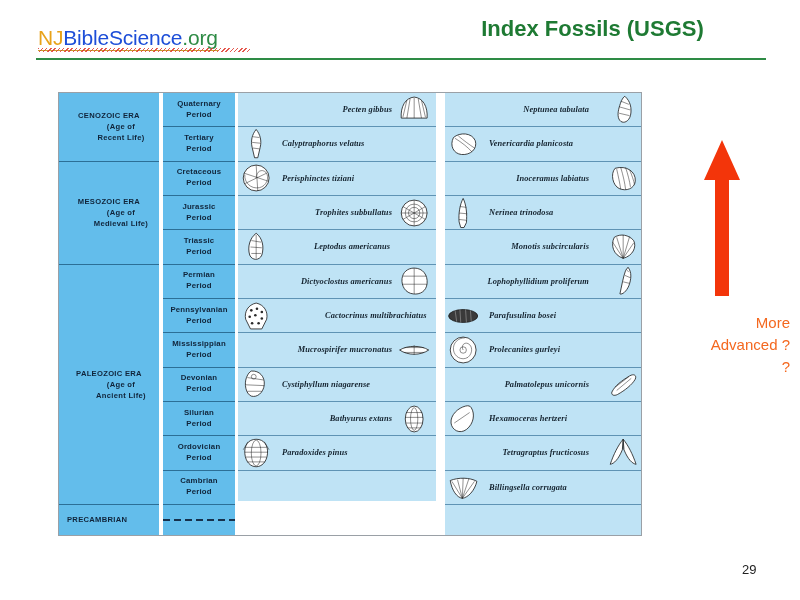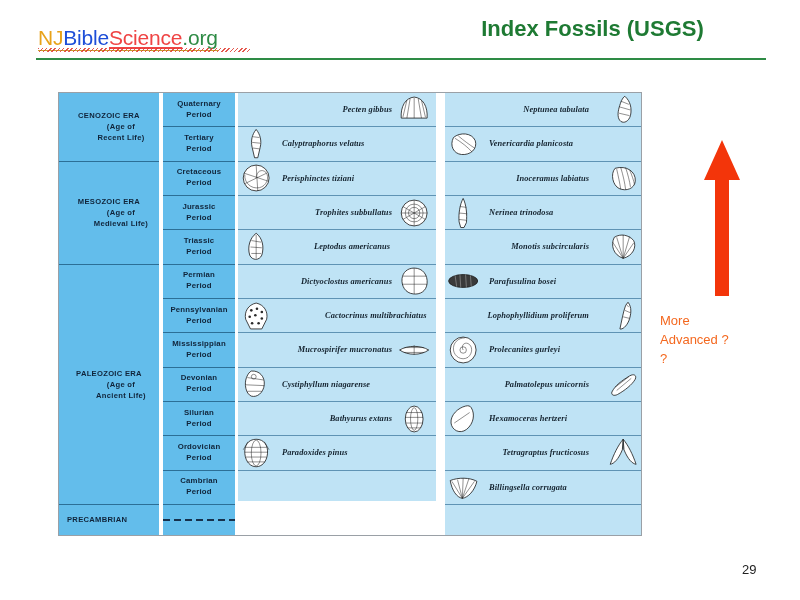--- a/index.html
+++ b/index.html
@@ -71,33 +71,33 @@
     width:100%;white-space:nowrap;letter-spacing:.1px;
   }
   .fossil-cell.img-right .fossil-name{padding-right:44px;text-align:right;}
   .fossil-cell.img-left  .fossil-name{padding-left:44px;text-align:left;}
   .fossil-cell.img-far-right .fossil-name{padding-right:52px;text-align:right;}
   .sketch{position:absolute;top:50%;transform:translateY(-50%);pointer-events:none;}
   .sketch svg{display:block;}
   
   #advance-arrow{position:absolute;left:700px;top:138px;}
   #advance-label{
-    position:absolute;left:660px;top:312px;width:130px;text-align:left;
-    font-size:13px;color:#f4681f;line-height:1.45;
+    position:absolute;left:660px;top:312px;width:130px;text-align:right;
+    font-size:15px;color:#f4681f;line-height:1.45;
   }
   #slide-number{
     position:absolute;left:742px;top:562px;font-size:13px;color:#222222;
   }
 </style>
 </head>
 <body>
 
 <div id="site-logo">
   <span class="underline-wrap">
-    <span class="seg" style="color: rgb(232, 162, 26);">NJ</span><span class="seg" style="color: #1d4ed8;">Bible</span><span class="seg" style="color: #ef4444; text-decoration: underline;">Science</span><span class="seg" style="color: rgb(46, 139, 69);">.org</span>
+    <span class="seg" style="color: rgb(232, 162, 26);">NJ</span><span class="seg" style="color: #1d4ed8;">Bible</span><span class="seg" style="color: #1d4ed8;">Science</span><span class="seg" style="color: rgb(46, 139, 69);">.org</span>
   </span>
 </div>
 <div class="squiggle"></div>
 
 <div id="slide-title" style="color: rgb(30, 122, 51);">Index Fossils (USGS)</div>
 <div id="title-rule"></div>
 
 <div id="fossil-chart">
   <div class="col-era" id="col-era">
       <div class="era-cell" style="height: 68.6667px;">
@@ -428,43 +428,43 @@
             <g stroke="#1b1b1b" fill="none" stroke-width=".6">
               <path d="M20 34 20 5"></path>
               <path d="M20 34 12 8"></path>
               <path d="M20 34 28 7"></path>
               <path d="M20 34 7 14"></path>
               <path d="M20 34 33 15"></path>
             </g>
           </svg>
         </span>
       </div>
+      <div class="fossil-cell img-far-right" style="height: 34.3333px;">
+        <div class="fossil-name">Lophophyllidium proliferum</div>
+        <span class="sketch" style="right: 2px;">
+          <svg width="32.333333333333336" height="32.333333333333336" viewBox="0 0 40 40">
+            <path stroke="#1b1b1b" fill="#ffffff" stroke-width="1" d="M26 3 C31 9 30 18 27 26 C24 33 19 37 16 36 C18 27 20 15 23 7Z"></path>
+            <g stroke="#1b1b1b" fill="none" stroke-width=".6">
+              <path d="M24 6 27 9"></path>
+              <path d="M22 13 29 16"></path>
+              <path d="M20 21 28 23"></path>
+            </g>
+          </svg>
+        </span>
+      </div>
       <div class="fossil-cell img-left" style="height: 34.3333px;">
         <div class="fossil-name">Parafusulina bosei</div>
         <span class="sketch" style="left: 2px;">
           <svg width="32.333333333333336" height="32.333333333333336" viewBox="0 0 40 40">
             <ellipse cx="20" cy="20" rx="18" ry="8" fill="#3a3a3a" stroke="#1b1b1b" stroke-width="1"></ellipse>
             <g stroke="#cfcfcf" stroke-width=".5" fill="none">
               <path d="M10 13 12 27"></path>
               <path d="M16 12 17 28"></path>
               <path d="M23 12 24 28"></path>
               <path d="M29 13 30 27"></path>
-            </g>
-          </svg>
-        </span>
-      </div>
-      <div class="fossil-cell img-far-right" style="height: 34.3333px;">
-        <div class="fossil-name">Lophophyllidium proliferum</div>
-        <span class="sketch" style="right: 2px;">
-          <svg width="32.333333333333336" height="32.333333333333336" viewBox="0 0 40 40">
-            <path stroke="#1b1b1b" fill="#ffffff" stroke-width="1" d="M26 3 C31 9 30 18 27 26 C24 33 19 37 16 36 C18 27 20 15 23 7Z"></path>
-            <g stroke="#1b1b1b" fill="none" stroke-width=".6">
-              <path d="M24 6 27 9"></path>
-              <path d="M22 13 29 16"></path>
-              <path d="M20 21 28 23"></path>
             </g>
           </svg>
         </span>
       </div>
       <div class="fossil-cell img-left" style="height: 34.3333px;">
         <div class="fossil-name">Prolecanites gurleyi</div>
         <span class="sketch" style="left: 2px;">
           <svg width="32.333333333333336" height="32.333333333333336" viewBox="0 0 40 40">
             <circle cx="20" cy="20" r="16" stroke="#1b1b1b" fill="#ffffff" stroke-width="1"></circle>
             <g stroke="#1b1b1b" fill="none" stroke-width=".6">

